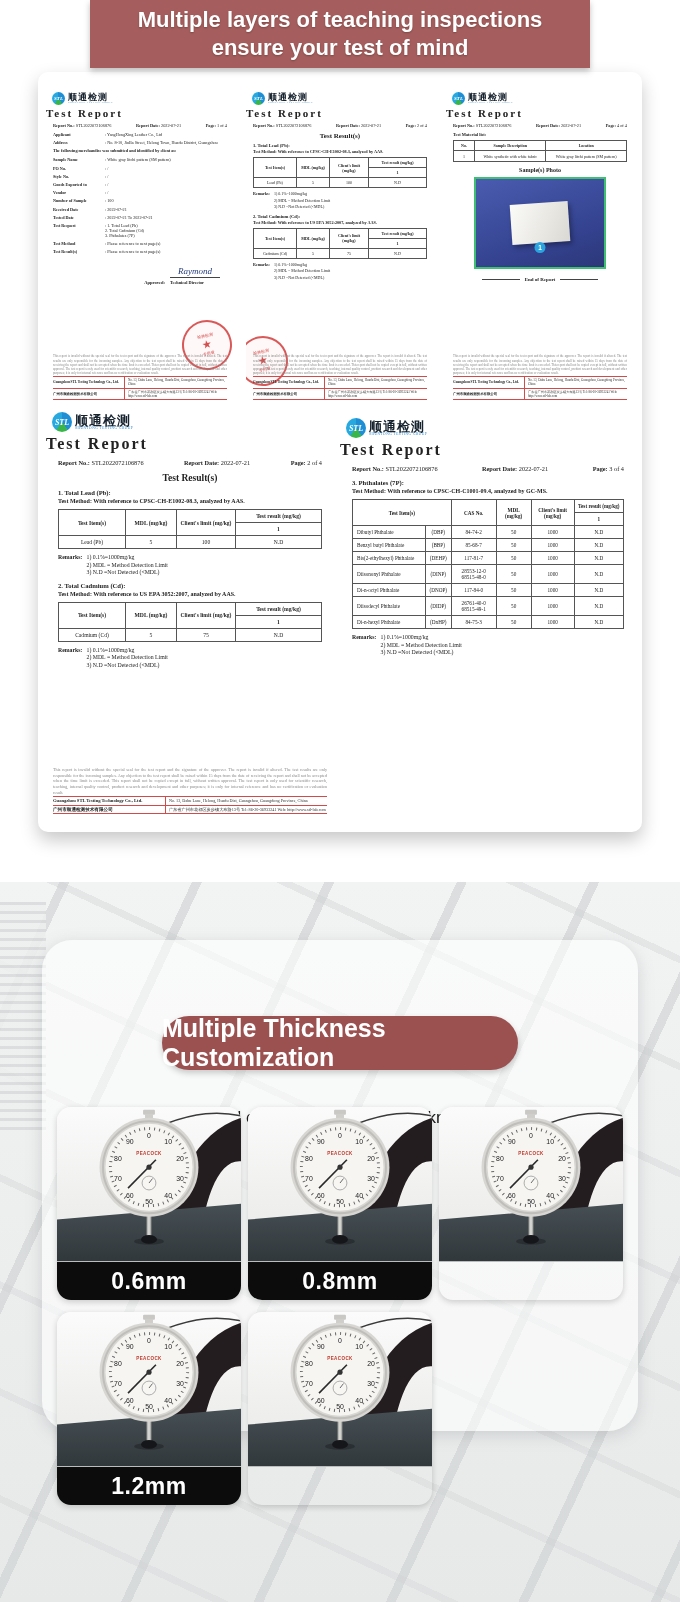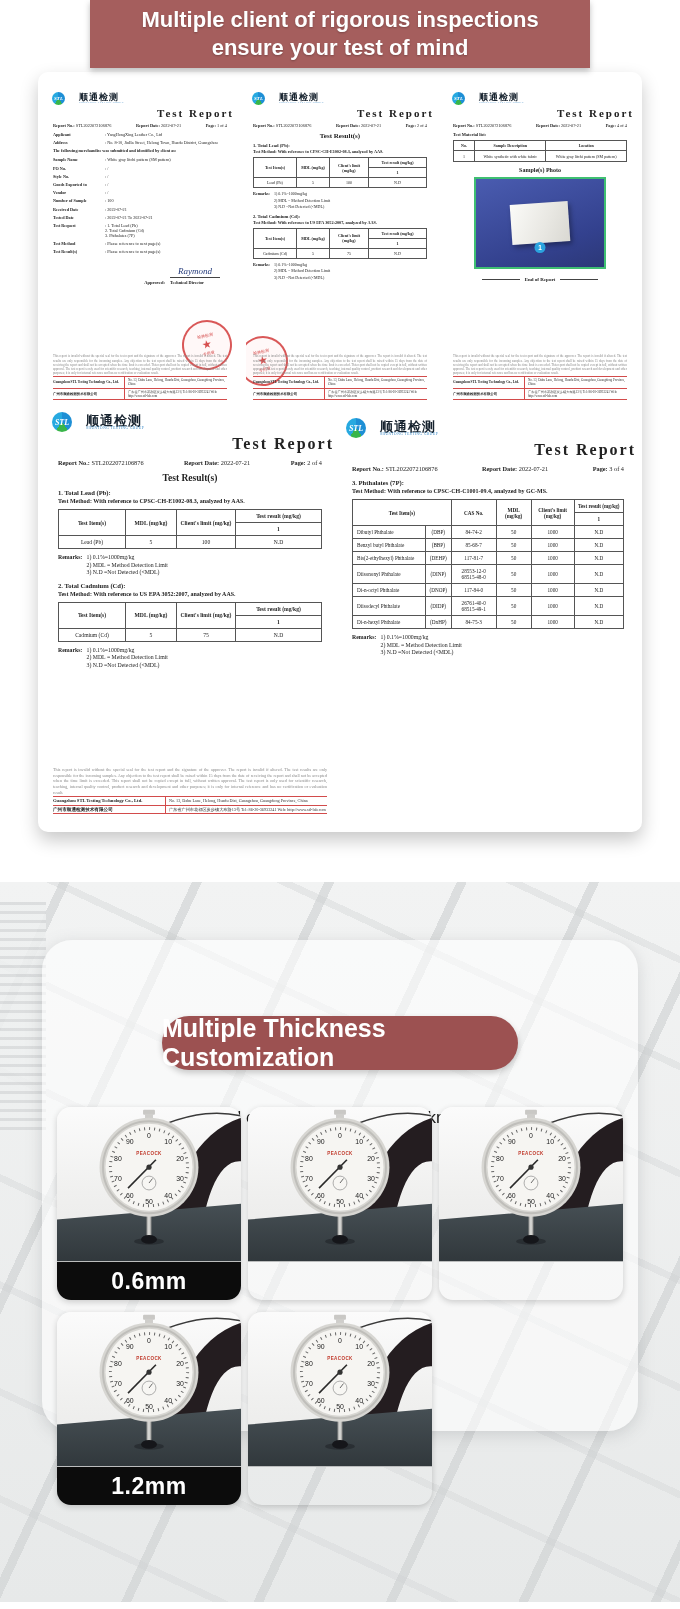--- a/index.html
+++ b/index.html
@@ -17,34 +17,34 @@
   .rcard{position:absolute;left:38px;top:72px;width:604px;height:760px;background:#fff;
          border-radius:10px;box-shadow:0 8px 18px rgba(0,0,0,.22);}
   .report{position:absolute;background:#fff;font-family:"Liberation Serif",serif;color:#222;overflow:hidden;}
   .rp1{left:8px;top:14px;width:188px;height:318px;}
   .rp2{left:208px;top:14px;width:188px;height:318px;}
   .rp3{left:408px;top:14px;width:188px;height:318px;}
   .rpBigL{left:8px;top:334px;width:288px;height:412px;}
   .rpBigR{left:302px;top:340px;width:296px;height:310px;}
 
   
-  .logo{display:flex;align-items:center;gap:14px;margin:6px 0 2px 6px;}
+  .logo{display:flex;align-items:center;gap:3px;margin:6px 0 2px 6px;}
   .logo .ball{border-radius:50%;background:conic-gradient(#1e8fd5 0 40%,#39b54a 40% 60%,#27a9e0 60% 100%);
         color:#fff;font-weight:bold;display:flex;align-items:center;justify-content:center;font-style:italic;}
   .small .ball{width:13px;height:13px;font-size:5px;}
   .big .ball{width:20px;height:20px;font-size:8px;}
   .logo .cnwrap{display:flex;flex-direction:column;line-height:1;}
   .logo .cn{font-weight:bold;color:#16222e;letter-spacing:1px;font-family:"Liberation Sans",sans-serif;}
   .small .cn{font-size:9px;}
   .big .cn{font-size:13px;}
   .logo .sub{color:#2a7fc0;letter-spacing:.5px;}
   .small .sub{font-size:2.5px;}
   .big .sub{font-size:3.5px;}
 
-  .rtitle{text-align:right;font-weight:bold;letter-spacing:2px;}
+  .rtitle{text-align:left;font-weight:bold;letter-spacing:2px;}
   .small .rtitle{font-size:11px;margin:2px 0 4px;}
   .big .rtitle{font-size:16px;margin:3px 0 6px;}
 
   .repline{display:flex;justify-content:space-between;font-weight:bold;}
   .small .repline{font-size:4.3px;padding:0 7px;margin-bottom:4px;}
   .big .repline{font-size:6.3px;padding:0 12px;margin-bottom:7px;}
   .repline .v{font-weight:normal;}
 
   .resulthead{text-align:center;font-weight:bold;}
   .small .resulthead{font-size:7px;margin:2px 0 3px;}
@@ -141,21 +141,21 @@
           display:flex;align-items:center;justify-content:center;letter-spacing:.5px;}
 
   .hidden-defs{position:absolute;width:0;height:0;overflow:hidden;}
 </style>
 </head>
 <body>
 
 <div class="stage">
 
   <div class="banner">
-    <div>Multiple client of rigorous inspections</div>
+    <div>Multiple layers of teaching inspections</div>
     <div>ensure your test of mind</div>
   </div>
 
   <div class="rcard">
 
     <div class="report small rp1">
       <div class="logo">
         <span class="ball">STL</span>
         <span class="cnwrap">
             <span class="cn">顺通检测</span>
@@ -584,20 +584,21 @@
               </svg>
             </div>
           <div class="tlabel">0.6mm</div>
         </div>
         <div class="tile">
           <div class="tphoto">
               <svg viewBox="0 0 186 155">
                 <use href="#gauge-def"></use>
               </svg>
             </div>
+          <div class="tlabel">0.8mm</div>
         </div>
         <div class="tile">
           <div class="tphoto">
               <svg viewBox="0 0 186 155">
                 <use href="#gauge-def"></use>
               </svg>
             </div>
         </div>
         <div class="tile">
           <div class="tphoto">

